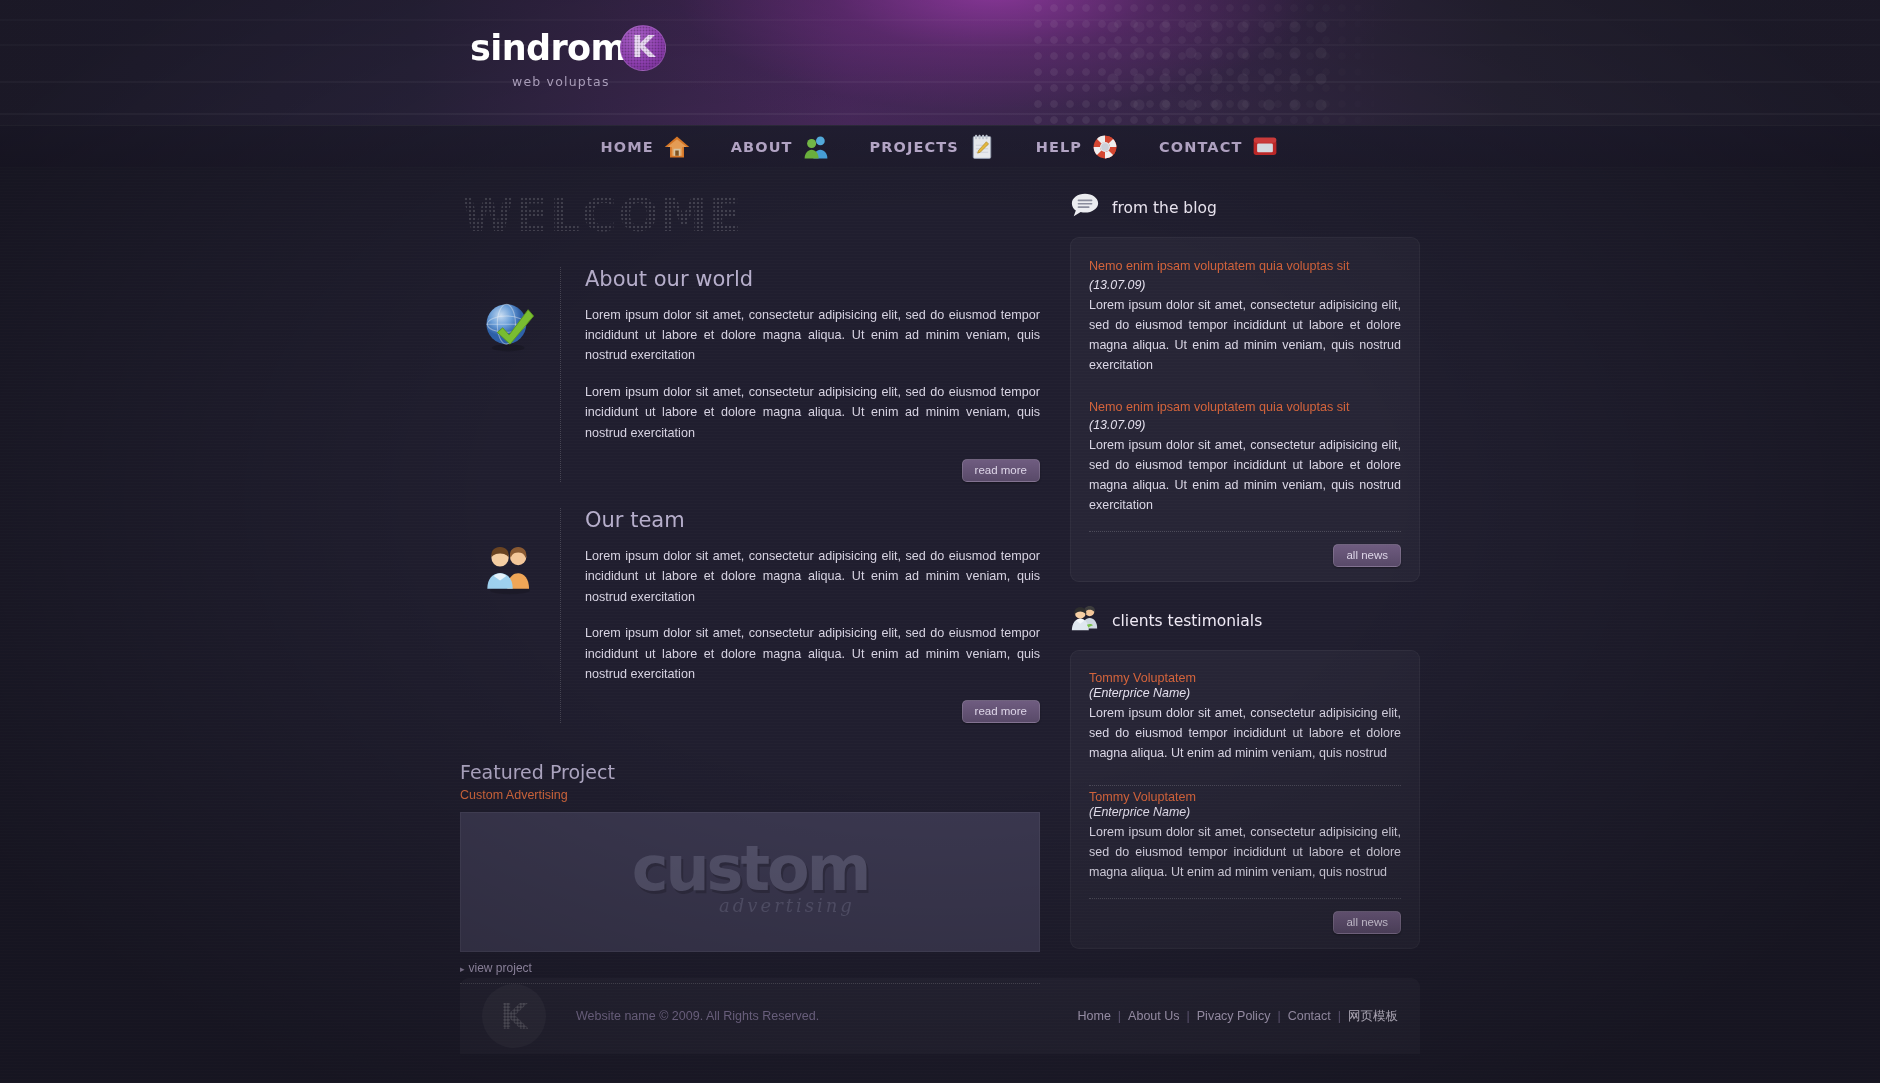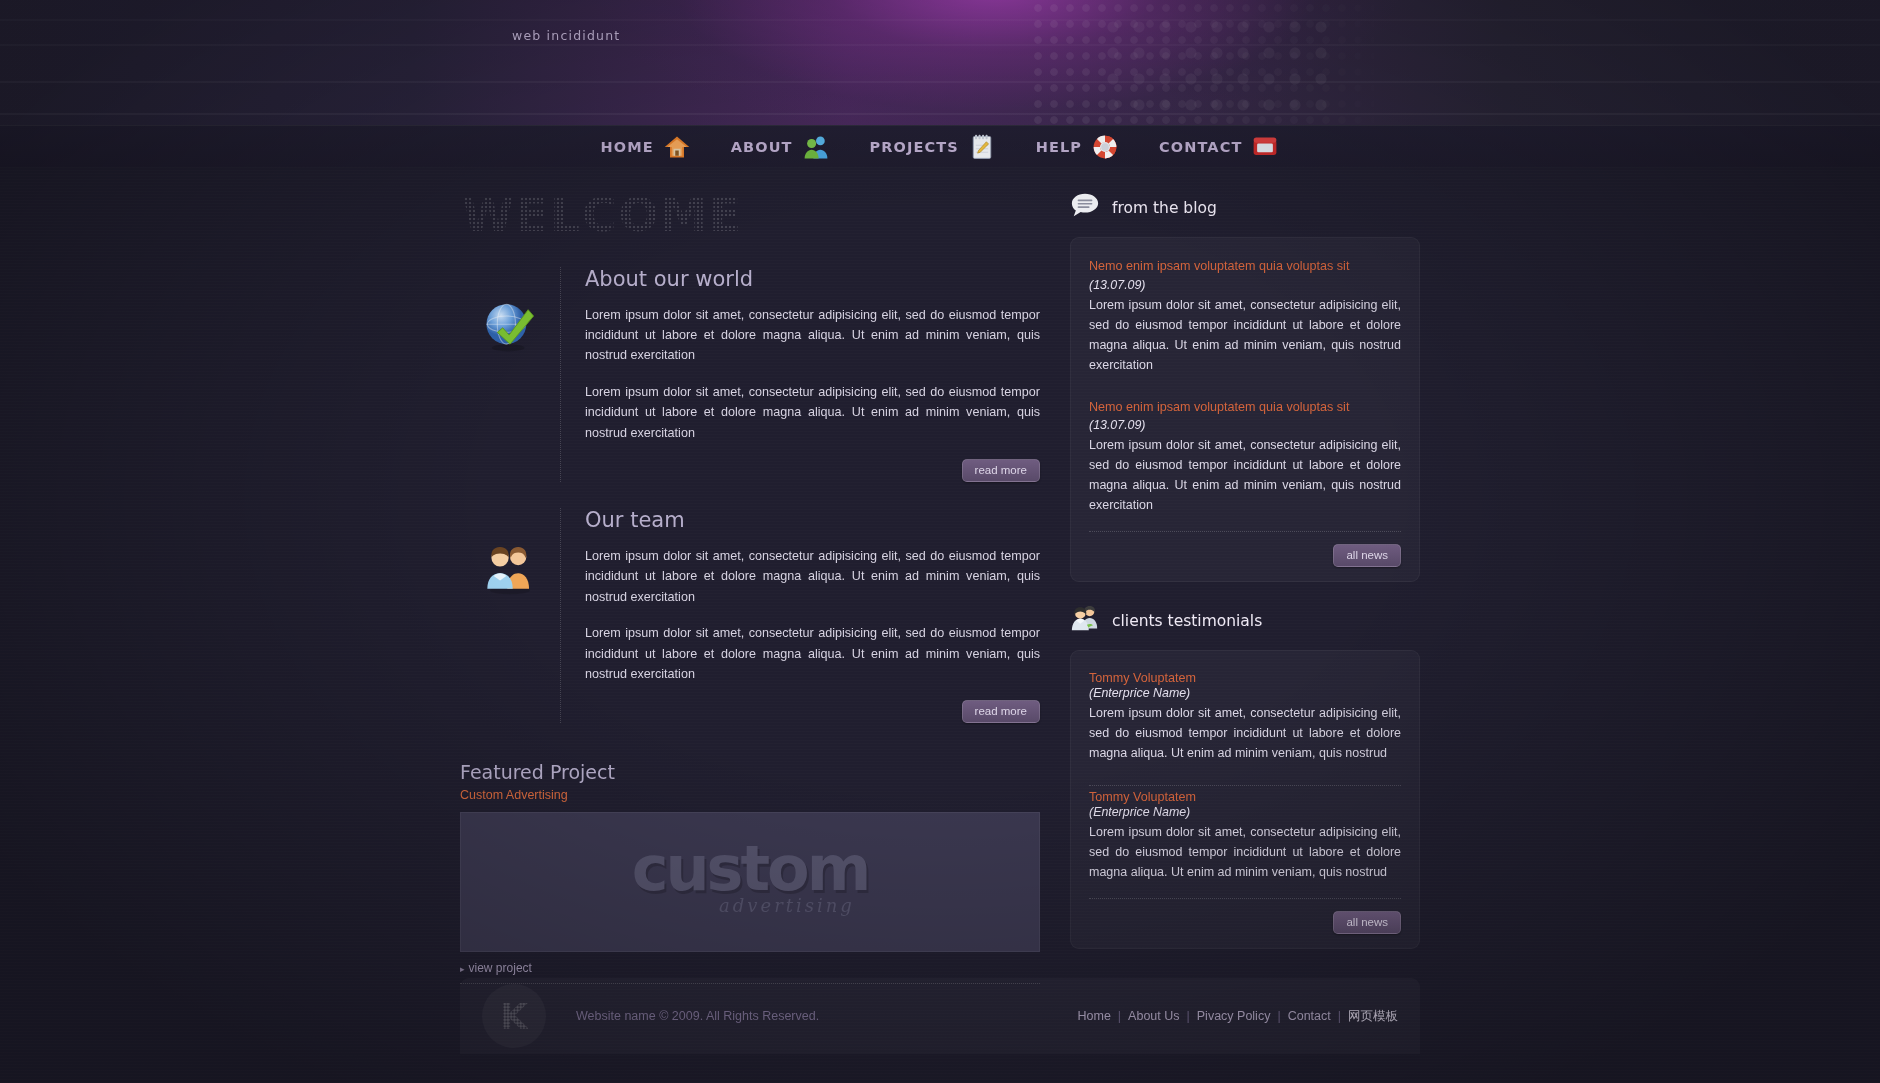--- a/index.html
+++ b/index.html
@@ -292,21 +292,27 @@
 <body>
 
 <div class="page">
 
   <div class="header">
     <div class="streaks"></div>
     <div class="dots"></div>
     <div class="dots2"></div>
 
     <div class="logo">
-      <div class="logo-sub">web incididunt</div>
+      <div class="logo-row">
+        <span class="logo-word">sindrom</span>
+        <span class="logo-badge">
+          <span class="k">K</span>
+        </span>
+      </div>
+      <div class="logo-sub">web voluptas</div>
     </div>
   </div>
 
   <div class="navbar">
 
     <a class="nav-item">
       <span class="nav-label">HOME</span>
       <span>
         <svg class="nav-ico" viewBox="0 0 32 32">
           <polygon points="16,4 30,16 24,16 24,28 8,28 8,16 2,16" fill="#e8802a"></polygon>

